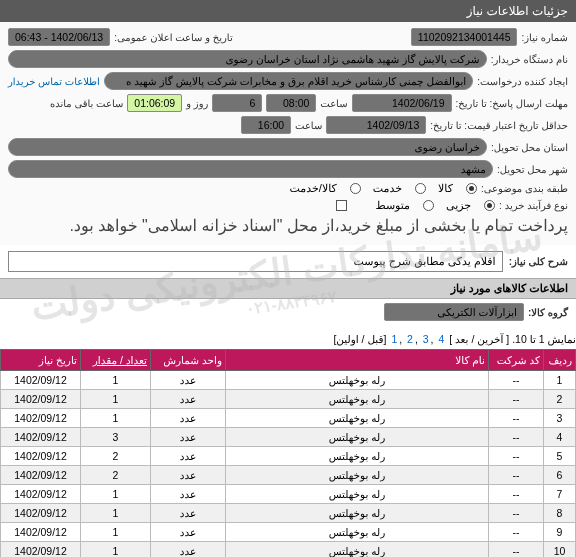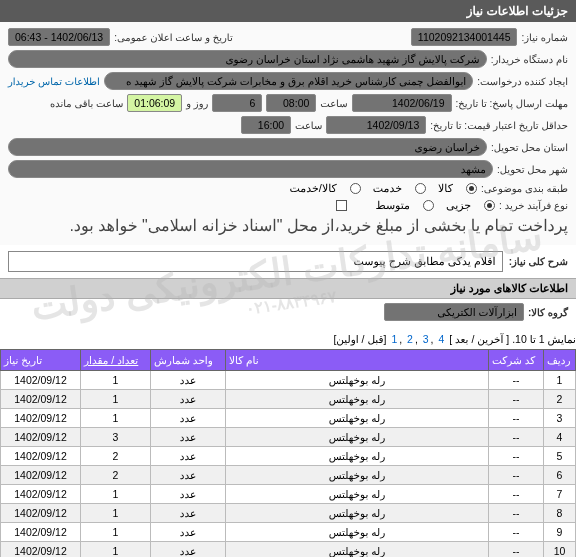--- a/index.html
+++ b/index.html
@@ -1,37 +1,37 @@
 <!DOCTYPE html>
 <html dir="rtl" lang="fa"><head>
 <meta charset="utf-8">
 <style>
 * { box-sizing: border-box; margin: 0; padding: 0; }
 body { font-family: Tahoma, Arial, sans-serif; font-size: 11px; background: #fff; direction: rtl; width: 576px; position: relative; }
-.header-bar { background: #5a5a5a; color: #fff; padding: 4px 8px; font-size: 12px; font-weight: bold; }
+.header-bar { background: #5a5a5a; color: #fff; padding: 4px 8px; font-size: 12px; font-weight: normal; }
 .form-area { padding: 6px 8px; background: #fafafa; }
 .row { display: flex; align-items: center; margin-bottom: 4px; gap: 4px; flex-wrap: wrap; }
 .lbl { color: #333; font-size: 10px; white-space: nowrap; }
 .field { background: #737373; border: 1px solid #888; padding: 2px 6px; font-size: 10.5px; min-height: 18px; display: inline-flex; align-items: center; border-radius: 2px; }
 .field.wide { flex: 1; min-width: 120px; border-radius: 9px; }
 .field.med { min-width: 100px; }
 .field.sm { min-width: 50px; }
 .field.highlight { background: #d4f5a3; }
 .radio-wrap { display: inline-flex; align-items: center; gap: 13px; margin-left: 8px; }
 .radio { width: 11px; height: 11px; border: 1px solid #555; border-radius: 50%; display: inline-flex; align-items: center; justify-content: center; background: #fff; }
 .radio.checked::after { content: ""; width: 5px; height: 5px; background: #333; border-radius: 50%; }
 .check { width: 11px; height: 11px; border: 1px solid #555; background: #fff; display: inline-block; }
 .note-text { font-size: 16px; color: #444; }
 .section-title { background: #d0d0d0; padding: 3px 8px; font-weight: bold; font-size: 11px; border-top: 1px solid #aaa; border-bottom: 1px solid #aaa; }
 .desc-row { display: flex; align-items: center; padding: 6px 8px; gap: 6px; }
 .desc-field { flex: 1; border: 1px solid #888; padding: 3px 6px; background: #fff; min-height: 18px; }
 .pager { padding: 4px 0; font-size: 10.5px; }
 .pager a { color: #0066cc; text-decoration: none; margin: 0 2px; cursor: pointer; }
 table { width: 100%; border-collapse: collapse; font-size: 10.5px; }
-th { background: #8b5cf6; color: #fff; padding: 4px 3px; border: 1px solid #666; font-weight: normal; text-align: left; }
+th { background: #be185d; color: #fff; padding: 4px 3px; border: 1px solid #666; font-weight: normal; text-align: right; }
 td { padding: 3px; border: 1px solid #bbb; text-align: center; background: #fff; }
 tr:nth-child(even) td { background: #f0f0f0; }
 .col-idx { width: 32px; }
 .col-code { width: 55px; }
 .col-unit { width: 75px; }
 .col-qty { width: 70px; text-decoration: underline; }
 .col-date { width: 80px; }
 .watermark { position: absolute; top: 50%; left: 50%; transform: translate(-50%, -50%) rotate(-8deg); font-size: 38px; color: rgba(180,180,180,0.35); pointer-events: none; z-index: 5; white-space: nowrap; font-weight: bold; letter-spacing: 2px; }
 .watermark .wm-sub { font-size: 16px; display: block; letter-spacing: 6px; text-align: center; }
 </style>

